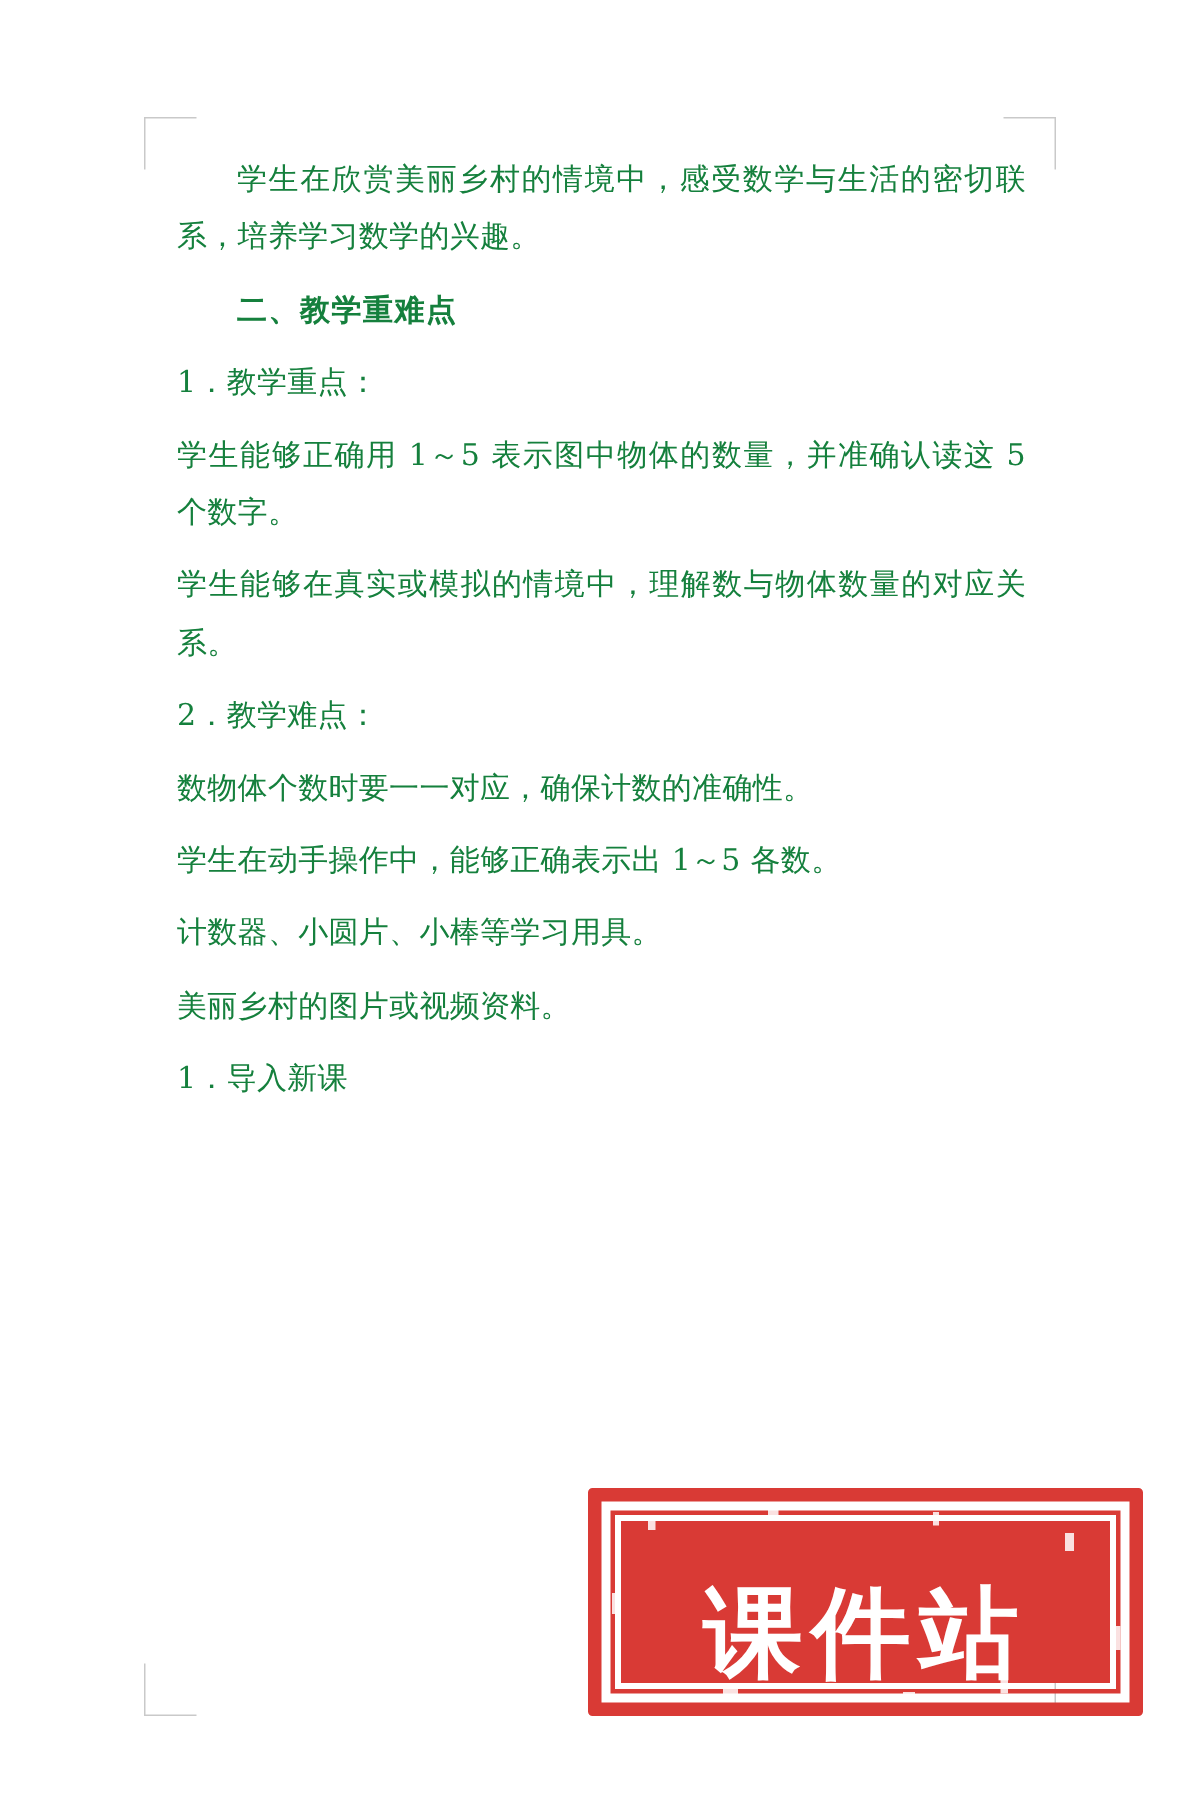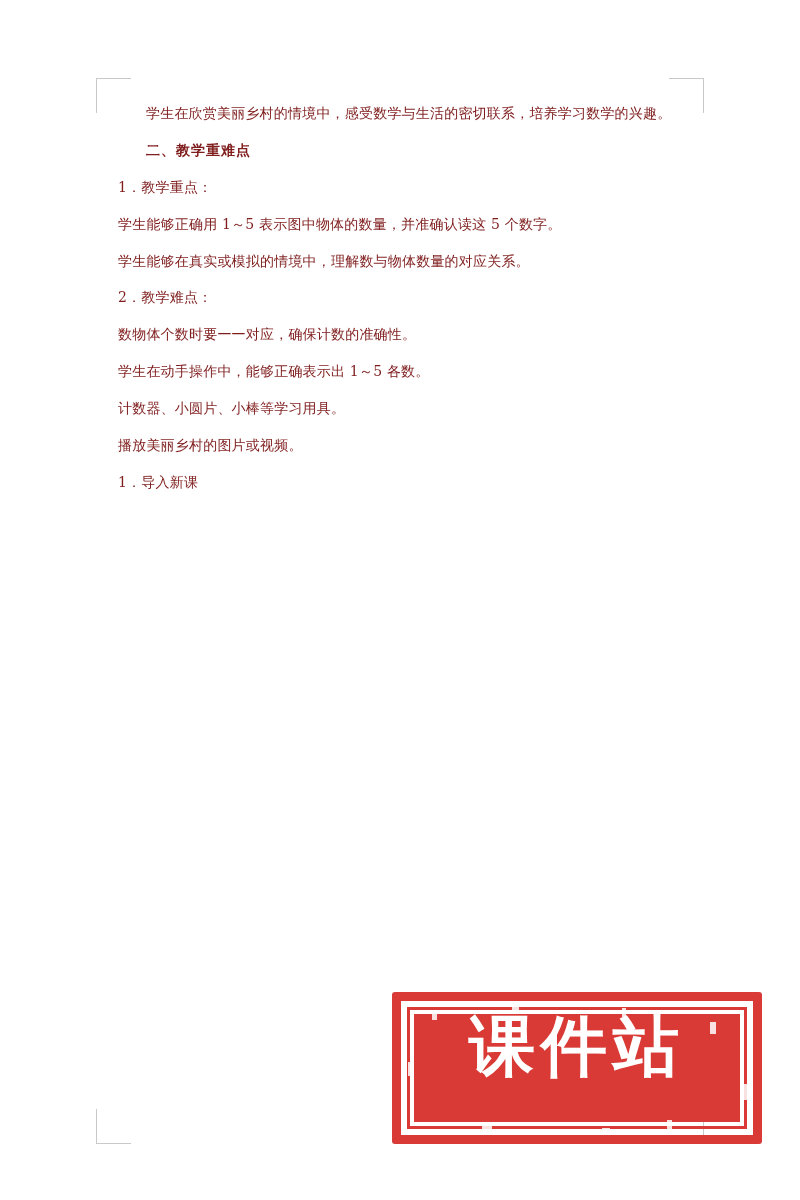--- a/index.html
+++ b/index.html
@@ -39,23 +39,23 @@
 
   .content {
     position: absolute;
     left: 118px;
     top: 100px;
     width: 566px;
   }
 
   p {
     margin: 0 0 10px 0;
-    font-size: 14px;
+    font-size: 20px;
     line-height: 1.92;
-    color: #7f1d1d;
+    color: #15803d;
     text-align: justify;
     letter-spacing: 0.2px;
   }
 
   p.indent {
     text-indent: 2em;
   }
 
   p.heading {
     font-weight: bold;
@@ -88,21 +88,21 @@
     border: 3px solid #d93a35;
   }
   .stamp .inner {
     position: absolute;
     left: 22px;
     top: 22px;
     right: 22px;
     bottom: 22px;
     background: #d93a35;
     display: flex;
-    align-items: flex-start;
+    align-items: flex-end;
     justify-content: center;
   }
   .stamp .txt {
     color: #ffffff;
     font-family: "DejaVu Sans", "Liberation Sans", sans-serif;
     font-weight: bold;
     font-size: 66px;
     letter-spacing: 6px;
     line-height: 1;
     white-space: nowrap;
@@ -127,21 +127,21 @@
   <div class="content" id="doc-content">
       <p class="indent">学生在欣赏美丽乡村的情境中，感受数学与生活的密切联系，培养学习数学的兴趣。</p>
       <p class="heading">二、教学重难点</p>
       <p class="sub">1．教学重点：</p>
       <p class="sub">学生能够正确用 1～5 表示图中物体的数量，并准确认读这 5 个数字。</p>
       <p class="sub">学生能够在真实或模拟的情境中，理解数与物体数量的对应关系。</p>
       <p class="sub">2．教学难点：</p>
       <p class="sub">数物体个数时要一一对应，确保计数的准确性。</p>
       <p class="sub">学生在动手操作中，能够正确表示出 1～5 各数。</p>
       <p class="sub">计数器、小圆片、小棒等学习用具。</p>
-      <p class="sub">播放美丽乡村的图片或视频。</p>
+      <p class="sub">美丽乡村的图片或视频资料。</p>
       <p class="sub">1．导入新课</p>
     </div>
 
   <div class="stamp">
     <div class="frame"></div>
     <div class="inner">
       <span class="txt">课件站</span>
     </div>
     <div class="speck" style="left:40px; top:18px; width:5px; height:10px;"></div>
     <div class="speck" style="left:120px; top:14px; width:7px; height:5px;"></div>

